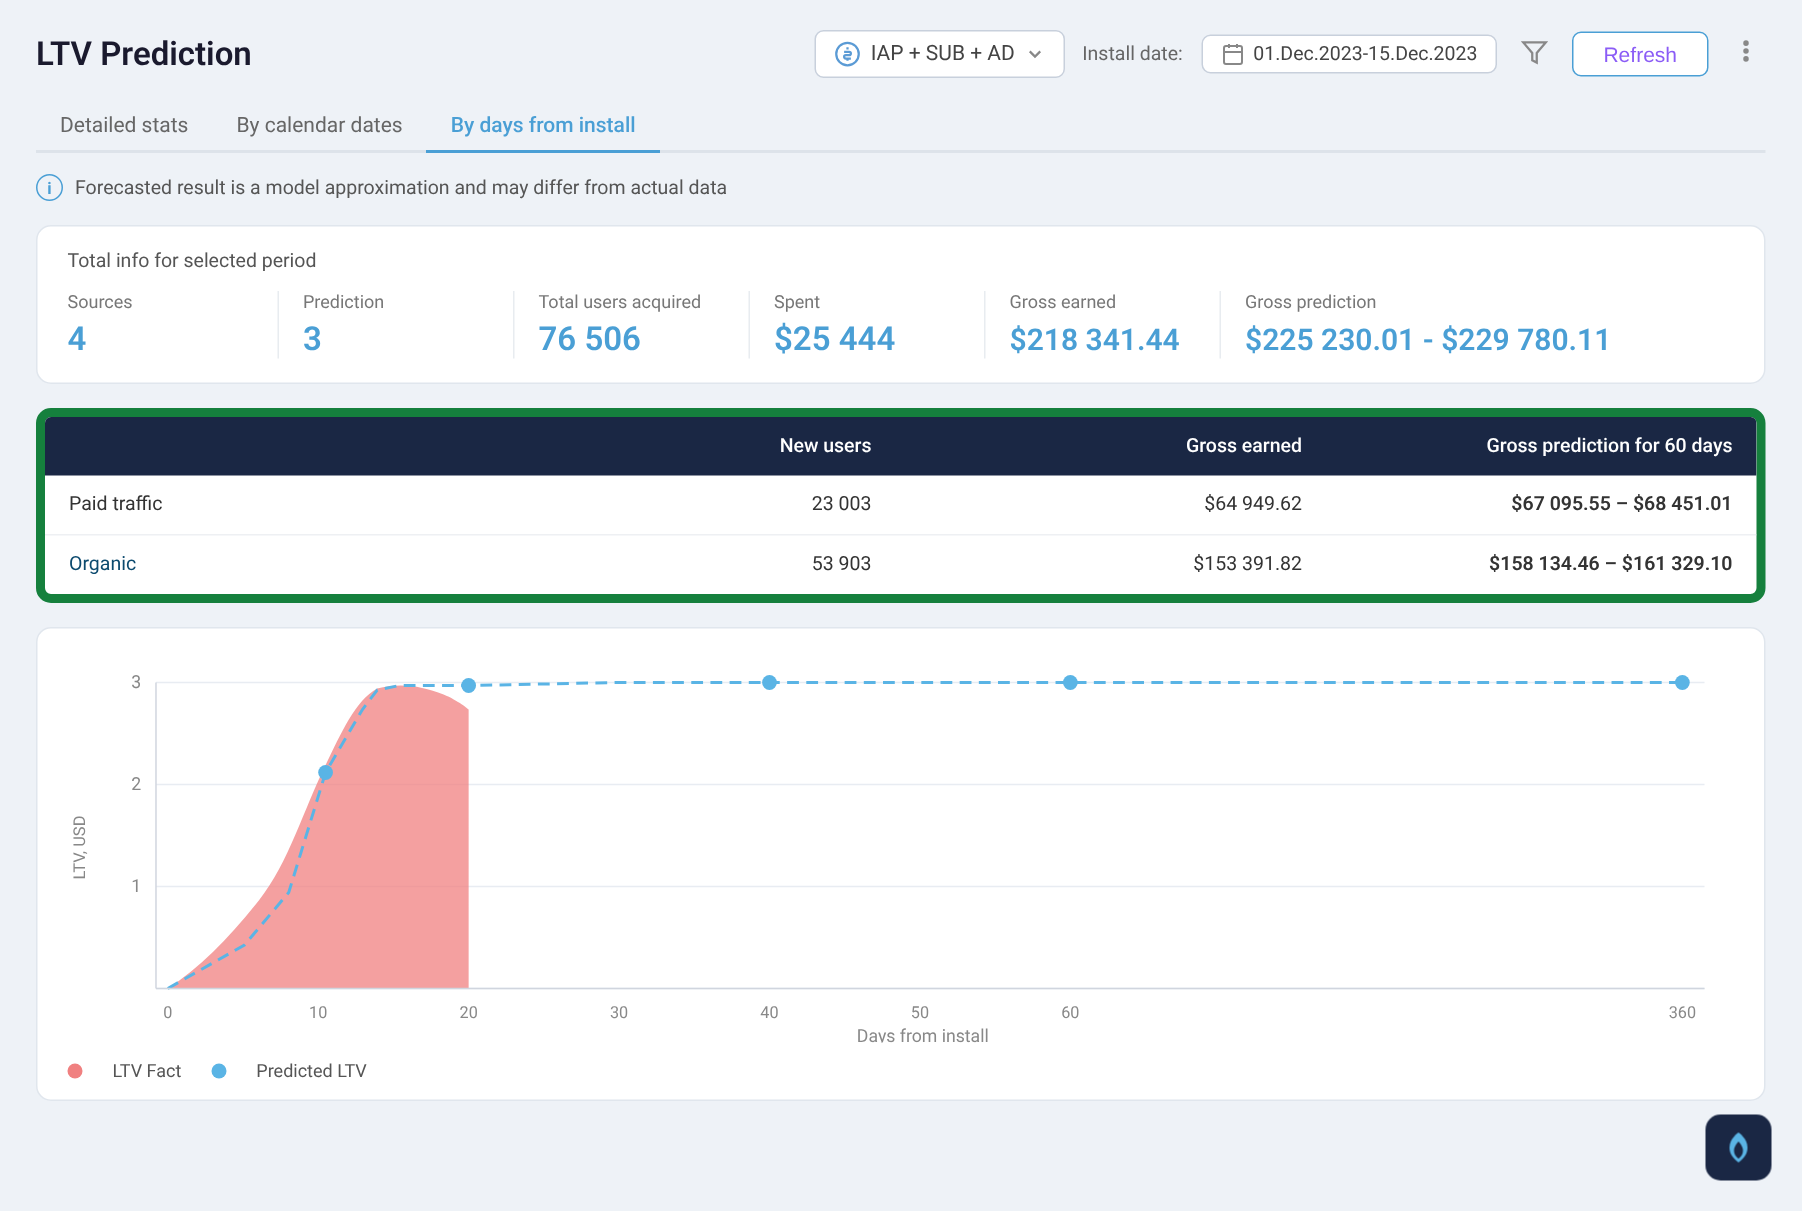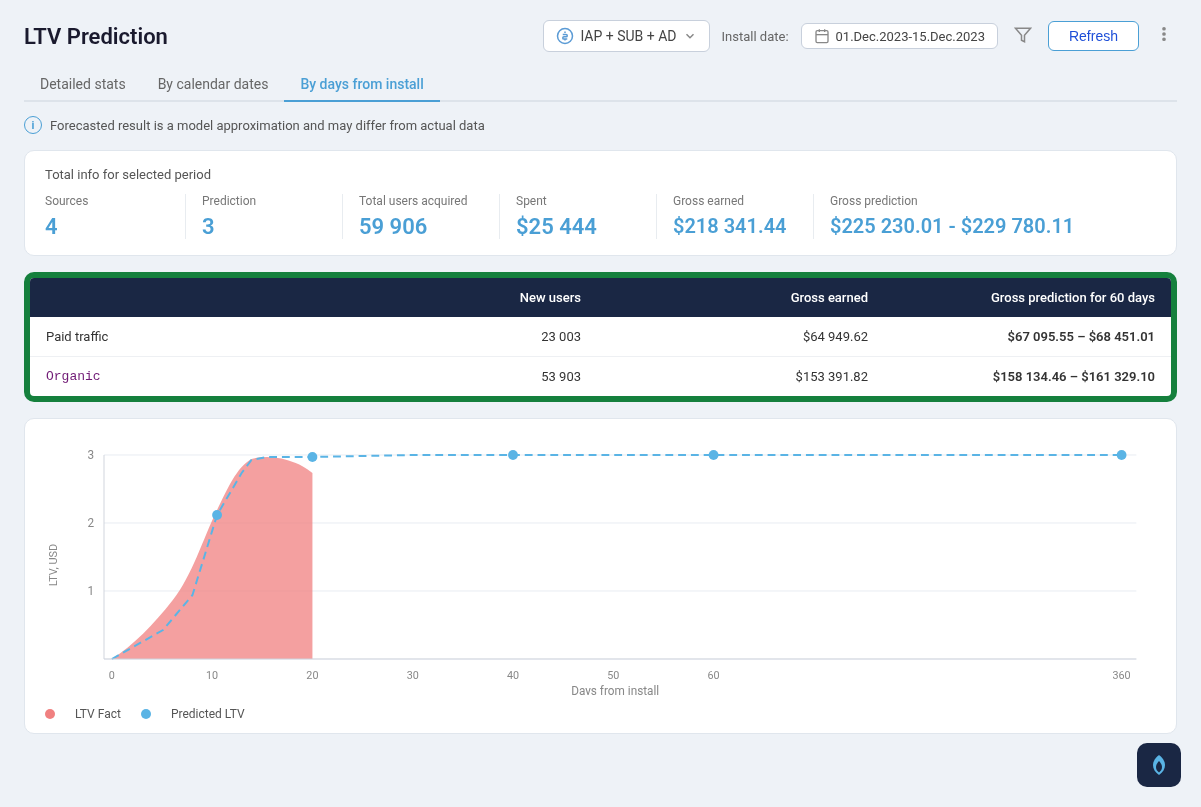--- a/index.html
+++ b/index.html
@@ -65,21 +65,21 @@
       border: none;
       cursor: pointer;
       padding: 4px;
       color: #666;
     }
     .refresh-btn {
       border: 1.5px solid #4a9fd5;
       border-radius: 6px;
       padding: 6px 20px;
       background: #fff;
-      color: #1d4ed8;
+      color: #8b5cf6;
       font-size: 14px;
       font-weight: 500;
       cursor: pointer;
     }
     .more-btn {
       background: none;
       border: none;
       cursor: pointer;
       color: #666;
       font-size: 18px;
@@ -190,21 +190,21 @@
       border-bottom: 1px solid #eef0f3;
       font-size: 13px;
     }
     .table-data-row:last-child { border-bottom: none; }
     .td {
       padding: 12px 16px;
       text-align: right;
       color: #333;
     }
     .td:first-child { text-align: left; }
-    .td.source-organic { color: #701a75; font-family: Liberation Mono, monospace; }
+    .td.source-organic { color: #0c4a6e; }
     .td.bold { font-weight: 600; }
     
     .chart-card {
       background: #fff;
       border-radius: 10px;
       border: 1px solid #e0e6ed;
       padding: 16px 20px 12px;
       margin-bottom: 16px;
     }
     .chart-area {
@@ -313,21 +313,21 @@
       <div class="metric-item">
         <div class="metric-label">Sources</div>
         <div class="metric-value">4</div>
       </div>
       <div class="metric-item">
         <div class="metric-label">Prediction</div>
         <div class="metric-value">3</div>
       </div>
       <div class="metric-item">
         <div class="metric-label">Total users acquired</div>
-        <div class="metric-value">59 906</div>
+        <div class="metric-value">76 506</div>
       </div>
       <div class="metric-item">
         <div class="metric-label">Spent</div>
         <div class="metric-value">$25 444</div>
       </div>
       <div class="metric-item">
         <div class="metric-label">Gross earned</div>
         <div class="metric-value large">$218 341.44</div>
       </div>
       <div class="metric-item">

